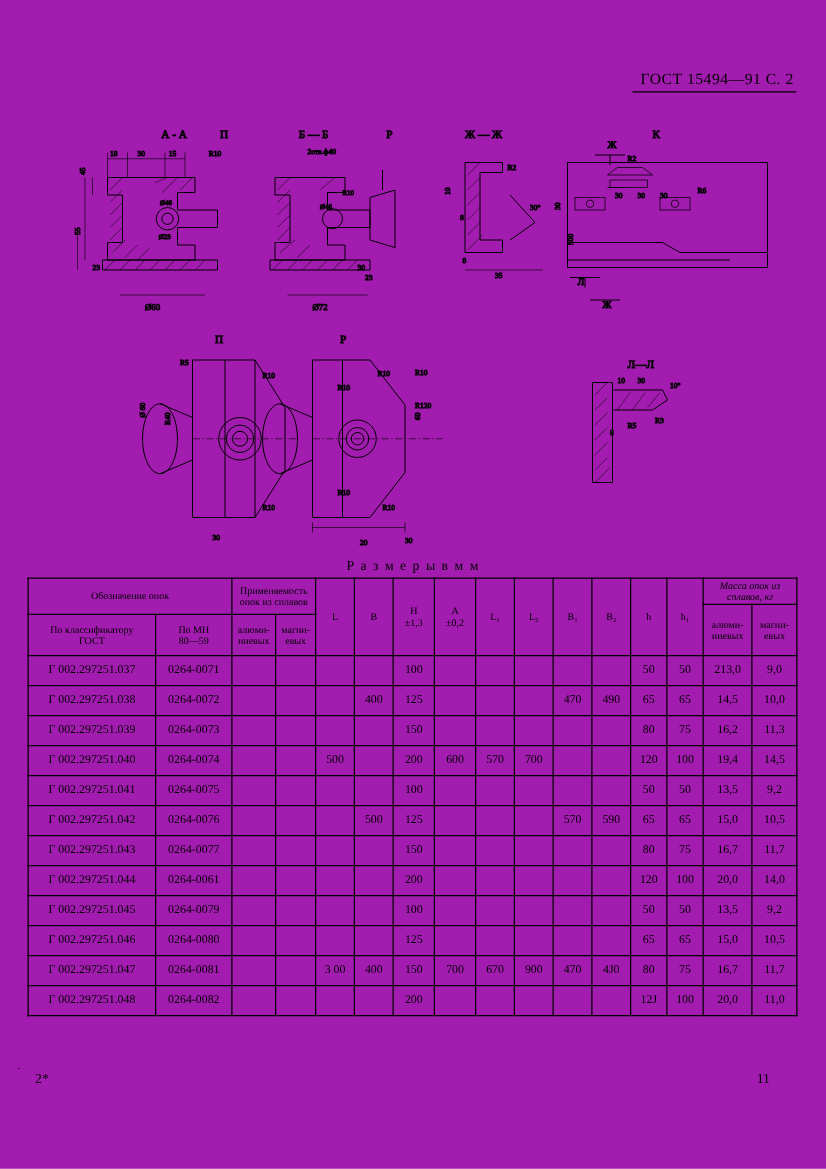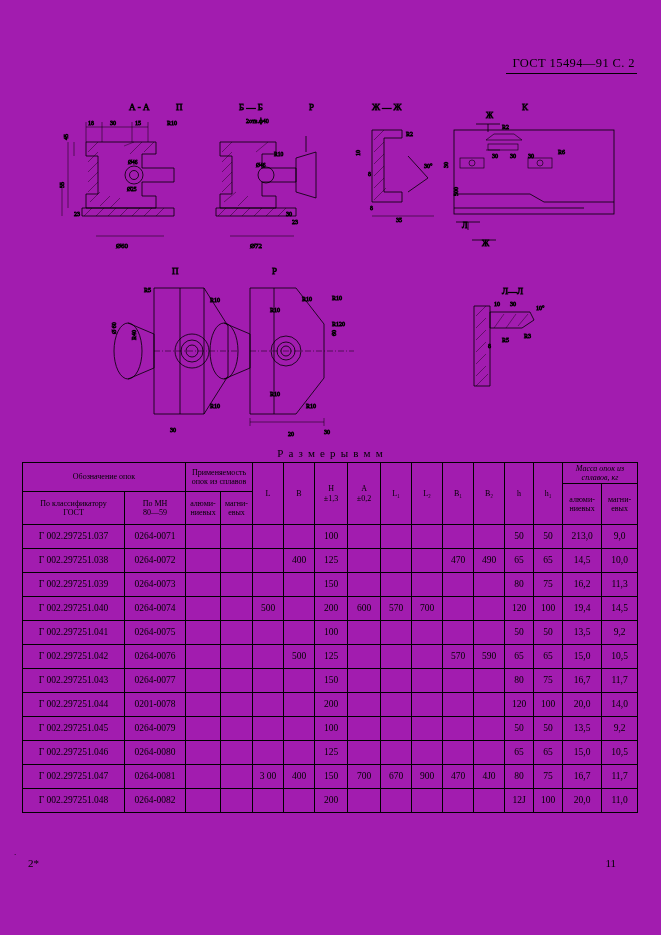--- a/index.html
+++ b/index.html
@@ -521,21 +521,21 @@
           <td></td>
           <td></td>
           <td></td>
           <td>80</td>
           <td>75</td>
           <td>16,7</td>
           <td>11,7</td>
         </tr>
         <tr>
           <td class="desig">Г 002.297251.044</td>
-          <td class="mn">0201-0078</td>
+          <td class="mn">0264-0061</td>
           <td></td>
           <td></td>
           <td></td>
           <td></td>
           <td>200</td>
           <td></td>
           <td></td>
           <td></td>
           <td></td>
           <td></td>

